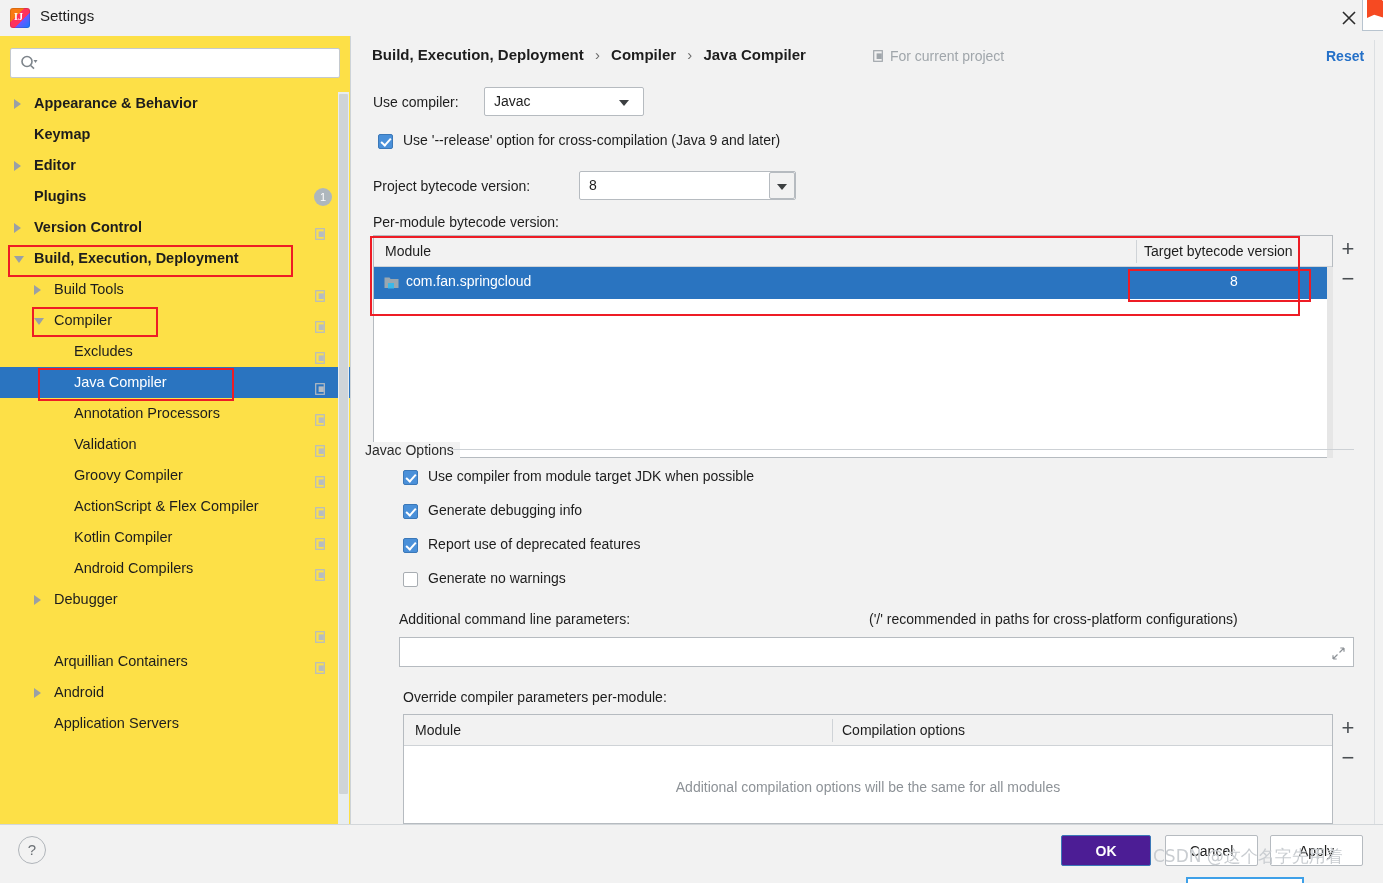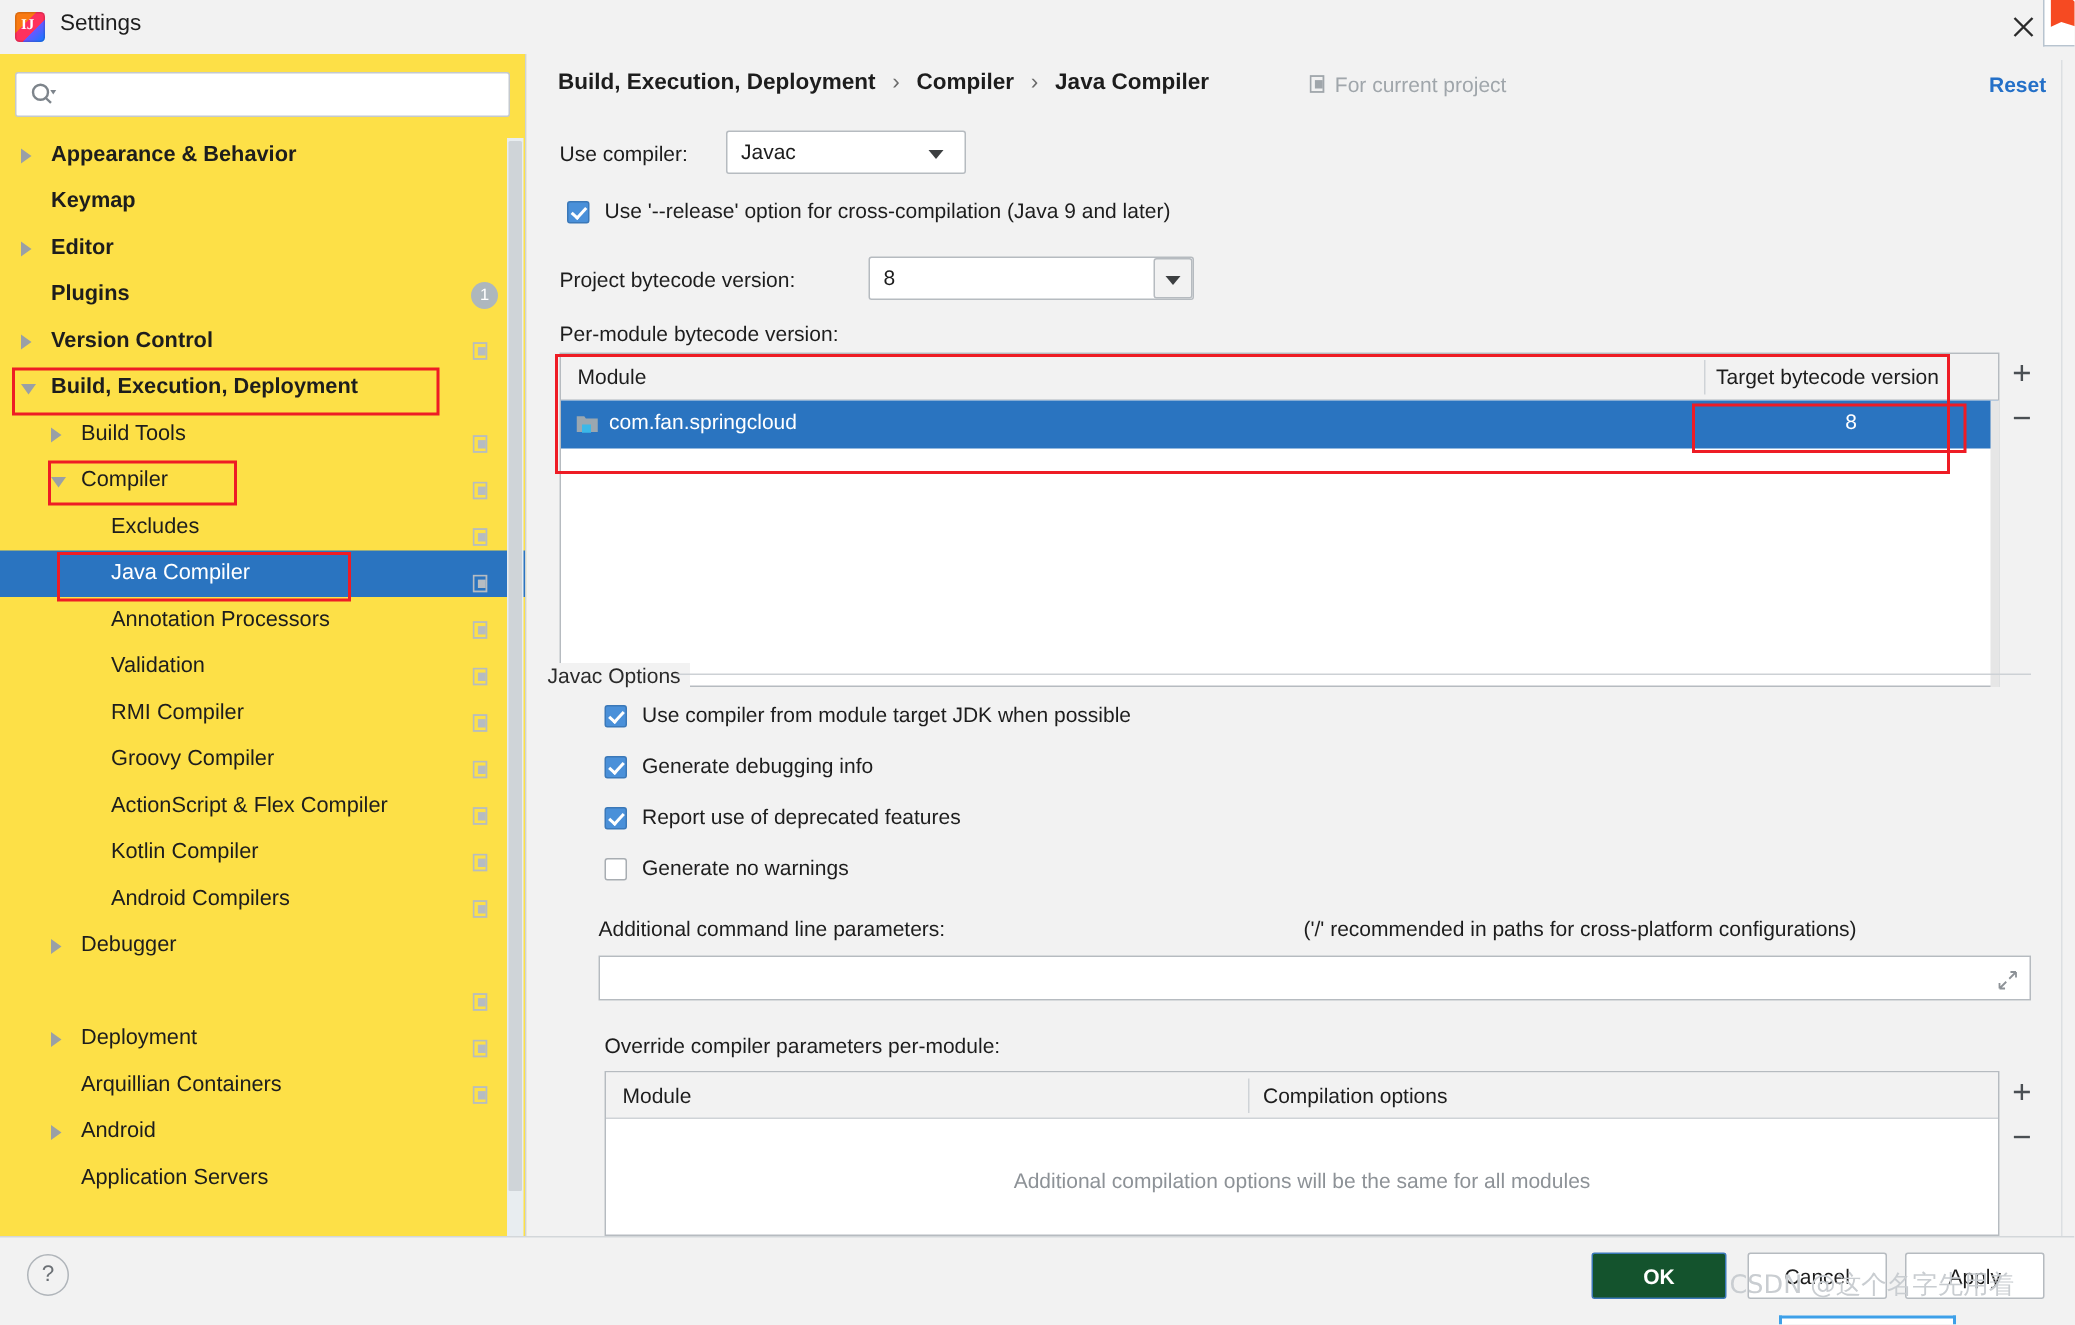--- a/index.html
+++ b/index.html
@@ -113,21 +113,21 @@
   .t2empty{position:absolute;left:0;top:64px;width:100%;text-align:center;font-size:14px;color:#8d9297;}
   .t2btns{position:absolute;left:985px;top:678px;width:24px;}
 
   
   .footer{position:absolute;left:0;top:824px;width:1383px;height:59px;background:#f2f2f2;
     border-top:1px solid #d3d7da;}
   .help{position:absolute;left:18px;top:11px;width:26px;height:26px;border-radius:50%;
     border:1px solid #b0b5ba;color:#6b7075;font-size:15px;text-align:center;line-height:25px;cursor:default;}
   .btn{position:absolute;top:10px;height:31px;border:1px solid #b6bbc0;background:#fff;
     font-size:14px;text-align:center;line-height:30px;box-sizing:border-box;cursor:default;border-radius:2px;}
-  .btn.primary{background:#14532d;border-color:#3b78b8;color:#fff;font-weight:bold;}
+  .btn.primary{background:#4c1d95;border-color:#3b78b8;color:#fff;font-weight:bold;}
   .wm{position:absolute;left:1153px;top:845px;font-size:17px;color:#c9cdd1;white-space:nowrap;
     font-family:"DejaVu Sans",sans-serif;}
   .peek-bottom{position:absolute;left:1186px;top:877px;width:118px;height:6px;
     border:2px solid #3ea0e8;border-bottom:none;background:#fff;box-sizing:border-box;}
   .rightsb{position:absolute;left:1374px;top:40px;width:9px;height:784px;background:#f2f2f2;
     border-left:1px solid #dcdfe2;}
 </style>
 </head>
 <body>
 
@@ -220,27 +220,20 @@
           </svg></span>
       </div>
       <div class="row">
         <span class="lbl" style="left:74px">Validation</span>
         <span class="copyico"><svg width="13" height="13" viewBox="0 0 13 13">
             <rect x="0.7" y="0.7" width="8.6" height="10.6" fill="none" stroke="#b6bcc2" stroke-width="1.2"></rect>
             <rect x="3.6" y="3.4" width="5.2" height="5.6" fill="#b6bcc2"></rect>
           </svg></span>
       </div>
       <div class="row">
-        <span class="lbl" style="left:74px">RMI Compiler</span>
-        <span class="copyico"><svg width="13" height="13" viewBox="0 0 13 13">
-            <rect x="0.7" y="0.7" width="8.6" height="10.6" fill="none" stroke="#b6bcc2" stroke-width="1.2"></rect>
-            <rect x="3.6" y="3.4" width="5.2" height="5.6" fill="#b6bcc2"></rect>
-          </svg></span>
-      </div>
-      <div class="row">
         <span class="lbl" style="left:74px">Groovy Compiler</span>
         <span class="copyico"><svg width="13" height="13" viewBox="0 0 13 13">
             <rect x="0.7" y="0.7" width="8.6" height="10.6" fill="none" stroke="#b6bcc2" stroke-width="1.2"></rect>
             <rect x="3.6" y="3.4" width="5.2" height="5.6" fill="#b6bcc2"></rect>
           </svg></span>
       </div>
       <div class="row">
         <span class="lbl" style="left:74px">ActionScript &amp; Flex Compiler</span>
         <span class="copyico"><svg width="13" height="13" viewBox="0 0 13 13">
             <rect x="0.7" y="0.7" width="8.6" height="10.6" fill="none" stroke="#b6bcc2" stroke-width="1.2"></rect>
@@ -259,28 +252,20 @@
         <span class="copyico"><svg width="13" height="13" viewBox="0 0 13 13">
             <rect x="0.7" y="0.7" width="8.6" height="10.6" fill="none" stroke="#b6bcc2" stroke-width="1.2"></rect>
             <rect x="3.6" y="3.4" width="5.2" height="5.6" fill="#b6bcc2"></rect>
           </svg></span>
       </div>
       <div class="row">
         <span class="arrow" style="left:34px"></span>
         <span class="lbl" style="left:54px">Debugger</span>
       </div>
       <div class="row">
-        <span class="copyico"><svg width="13" height="13" viewBox="0 0 13 13">
-            <rect x="0.7" y="0.7" width="8.6" height="10.6" fill="none" stroke="#b6bcc2" stroke-width="1.2"></rect>
-            <rect x="3.6" y="3.4" width="5.2" height="5.6" fill="#b6bcc2"></rect>
-          </svg></span>
-      </div>
-      <div class="row">
-        <span class="arrow" style="left:34px"></span>
-        <span class="lbl" style="left:54px">Deployment</span>
         <span class="copyico"><svg width="13" height="13" viewBox="0 0 13 13">
             <rect x="0.7" y="0.7" width="8.6" height="10.6" fill="none" stroke="#b6bcc2" stroke-width="1.2"></rect>
             <rect x="3.6" y="3.4" width="5.2" height="5.6" fill="#b6bcc2"></rect>
           </svg></span>
       </div>
       <div class="row">
         <span class="lbl" style="left:54px">Arquillian Containers</span>
         <span class="copyico"><svg width="13" height="13" viewBox="0 0 13 13">
             <rect x="0.7" y="0.7" width="8.6" height="10.6" fill="none" stroke="#b6bcc2" stroke-width="1.2"></rect>
             <rect x="3.6" y="3.4" width="5.2" height="5.6" fill="#b6bcc2"></rect>

